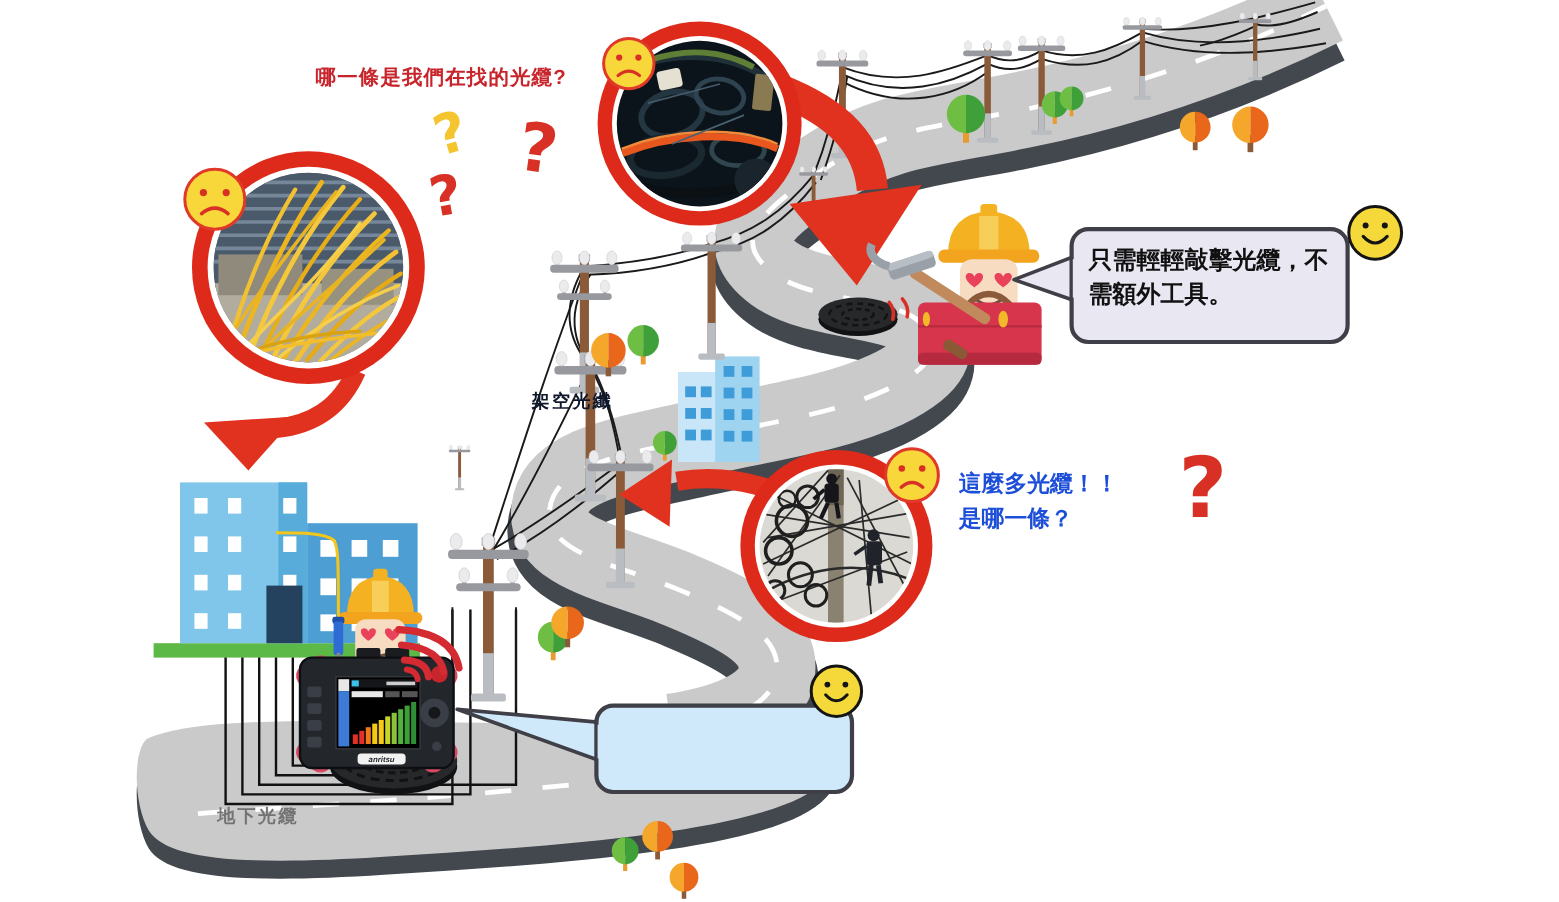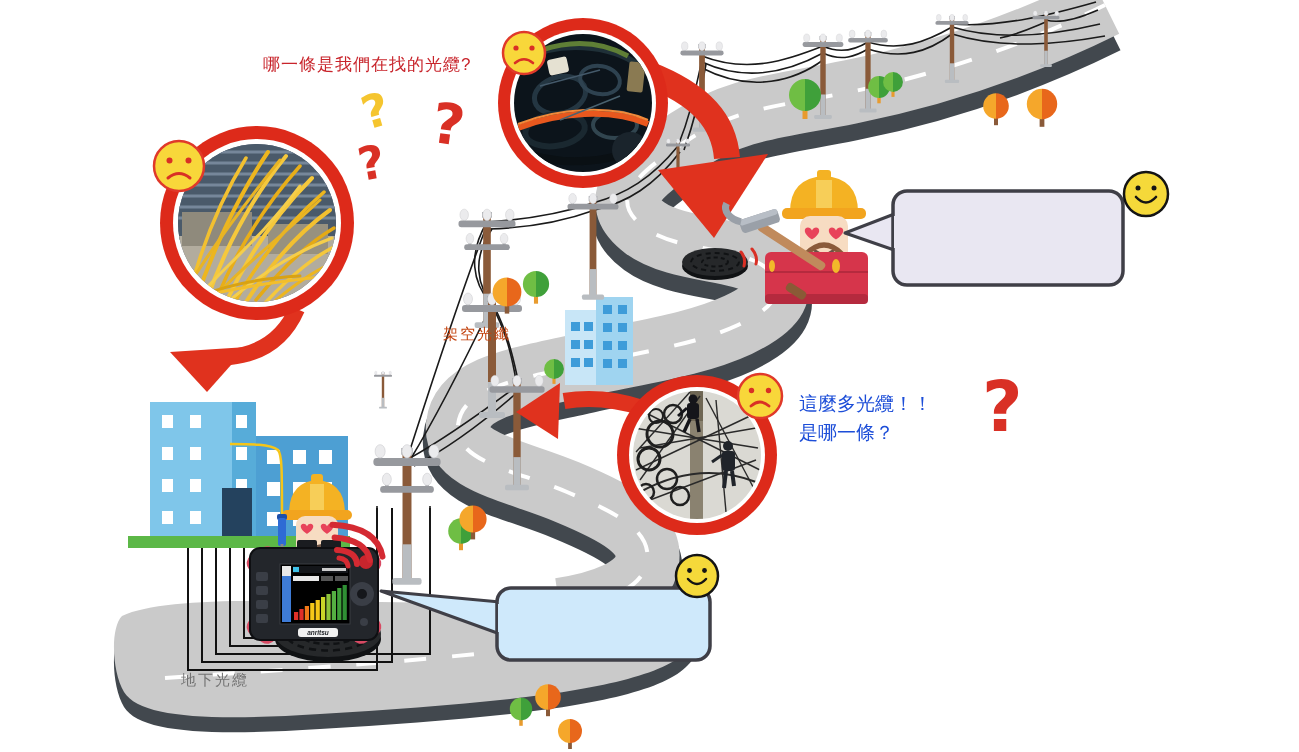--- a/index.html
+++ b/index.html
@@ -1,19 +1,19 @@
 <!DOCTYPE html>
 <html><head>
 <meta charset="utf-8">
 <style>
   html,body{margin:0;padding:0;background:#fff;}
   #stage{position:relative;width:1299px;height:752px;overflow:hidden;background:#fff;
          font-family:"Liberation Sans","DejaVu Sans",sans-serif;}
   #stage svg{position:absolute;left:0;top:0;}
-  .txt{position:absolute;pointer-events:none;white-space:nowrap;}
+  .txt{position:absolute;pointer-events:none;white-space:nowrap;font-weight:bold;}
   .pre{white-space:pre-line;}
   .qmark{position:absolute;font-weight:bold;pointer-events:none;
          font-family:"DejaVu Sans","Liberation Sans",sans-serif;}
 </style>
 </head>
 <body>
 
 <div id="stage">
 <svg width="1299" height="752" viewBox="0 0 1299 752">
   <defs>
@@ -467,23 +467,24 @@
         <circle cx="704.5" cy="570.5" r="2.4" fill="#141414"></circle>
     <path d="M 688,579 Q 697,589 706,579" fill="none" stroke="#141414" stroke-width="2.5" stroke-linecap="round"></path>
   </g>
 </svg>
 
 <div class="txt" style="left:263px;top:53px;font-size:17px;color:#C8242B;letter-spacing:1px;">哪一條是我們在找的光纜?</div>
 
 <div class="txt pre" style="left:799px;top:389px;font-size:19px;color:#1d4ed8;line-height:1.55;">這麼多光纜！！
 是哪一條？</div>
 
-
-
-<div class="txt" style="left:443px;top:325px;font-size:15px;color:#c2410c;letter-spacing:2px;">架空光纖</div>
+<div class="txt" style="left:907px;top:203px;width:208px;font-size:20px;color:#111;line-height:1.45;white-space:normal;">只需輕輕敲擊光纜，不需額外工具。</div>
+
+
+<div class="txt" style="left:443px;top:325px;font-size:15px;color:#0f172a;letter-spacing:2px;">架空光纖</div>
 
 <div class="txt" style="left:181px;top:671px;font-size:15px;color:#737373;letter-spacing:2px;">地下光纜</div>
 
 <div class="qmark" style="left:362px;top:84px;font-size:46px;color:#F5C52F;transform:rotate(-16deg);">?</div>
 <div class="qmark" style="left:432px;top:92px;font-size:56px;color:#D93025;transform:rotate(8deg);">?</div>
 <div class="qmark" style="left:358px;top:136px;font-size:46px;color:#D93025;transform:rotate(-10deg);">?</div>
 <div class="qmark" style="left:982px;top:366px;font-size:70px;color:#D93025;">?</div>
 </div>
 
 </body></html>

